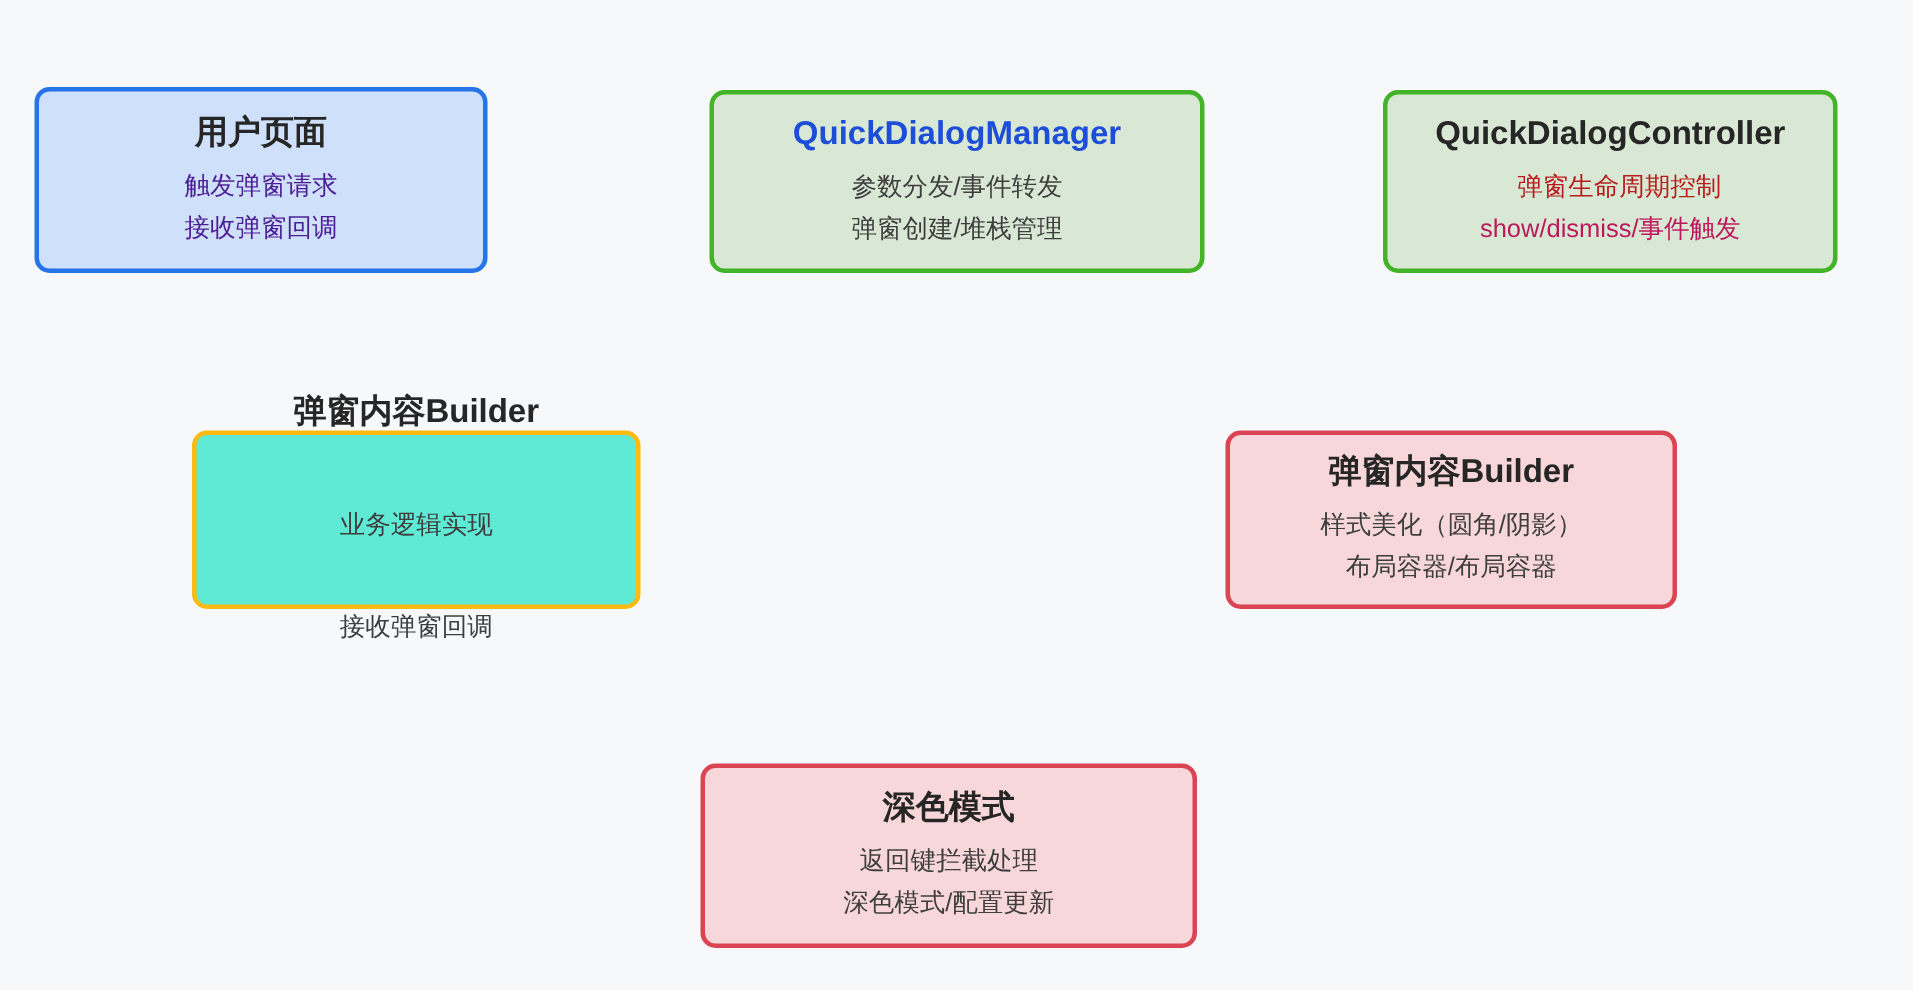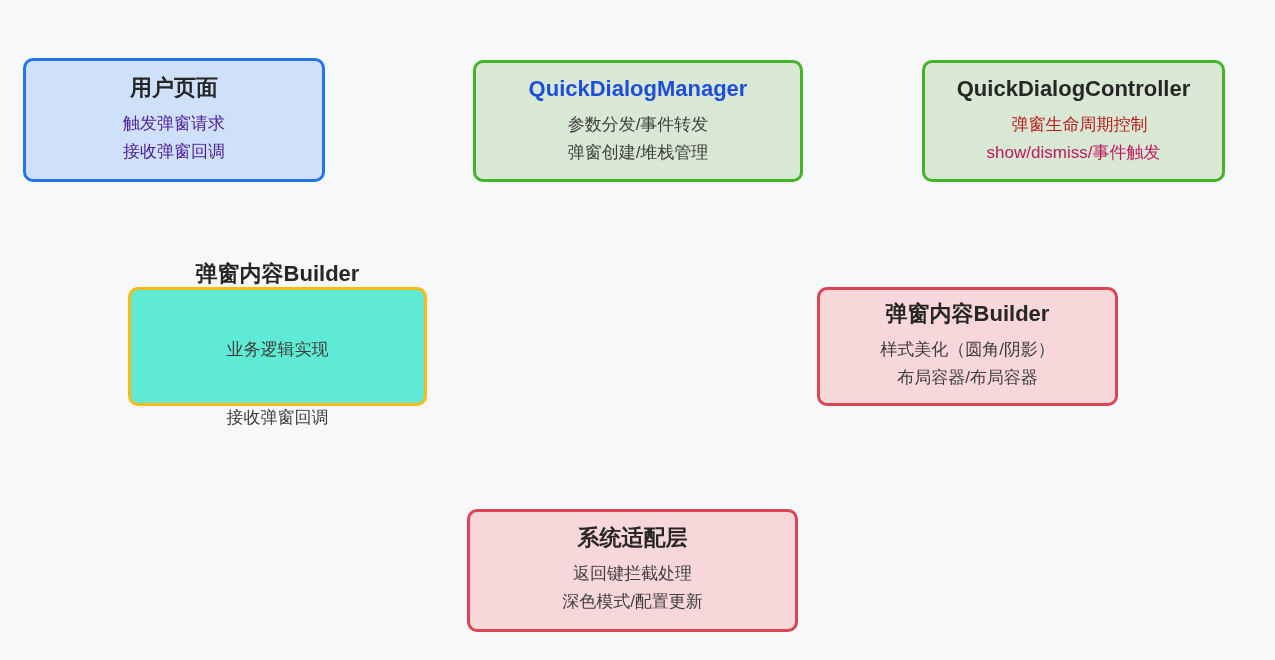--- a/index.html
+++ b/index.html
@@ -67,18 +67,18 @@
     <div class="node-line" style="color: rgb(62, 62, 62);">接收弹窗回调</div>
   </div>
 
   <div class="node" style="left: 817px; top: 287px; width: 301px; height: 119px; border-color: rgb(218, 68, 83); background: rgb(248, 215, 218);">
     <div class="node-title" style="color: rgb(38, 38, 38);">弹窗内容Builder</div>
     <div class="node-line" style="color: rgb(62, 62, 62);">样式美化（圆角/阴影）</div>
     <div class="node-line" style="color: rgb(62, 62, 62);">布局容器/布局容器</div>
   </div>
 
   <div class="node" style="left: 467px; top: 509px; width: 331px; height: 123px; border-color: rgb(218, 68, 83); background: rgb(248, 215, 218);">
-    <div class="node-title" style="color: rgb(38, 38, 38);">系统适配层</div>
+    <div class="node-title" style="color: rgb(38, 38, 38);">深色模式</div>
     <div class="node-line" style="color: rgb(62, 62, 62);">返回键拦截处理</div>
     <div class="node-line" style="color: rgb(62, 62, 62);">深色模式/配置更新</div>
   </div>
 
 </div>
 
 </body></html>

